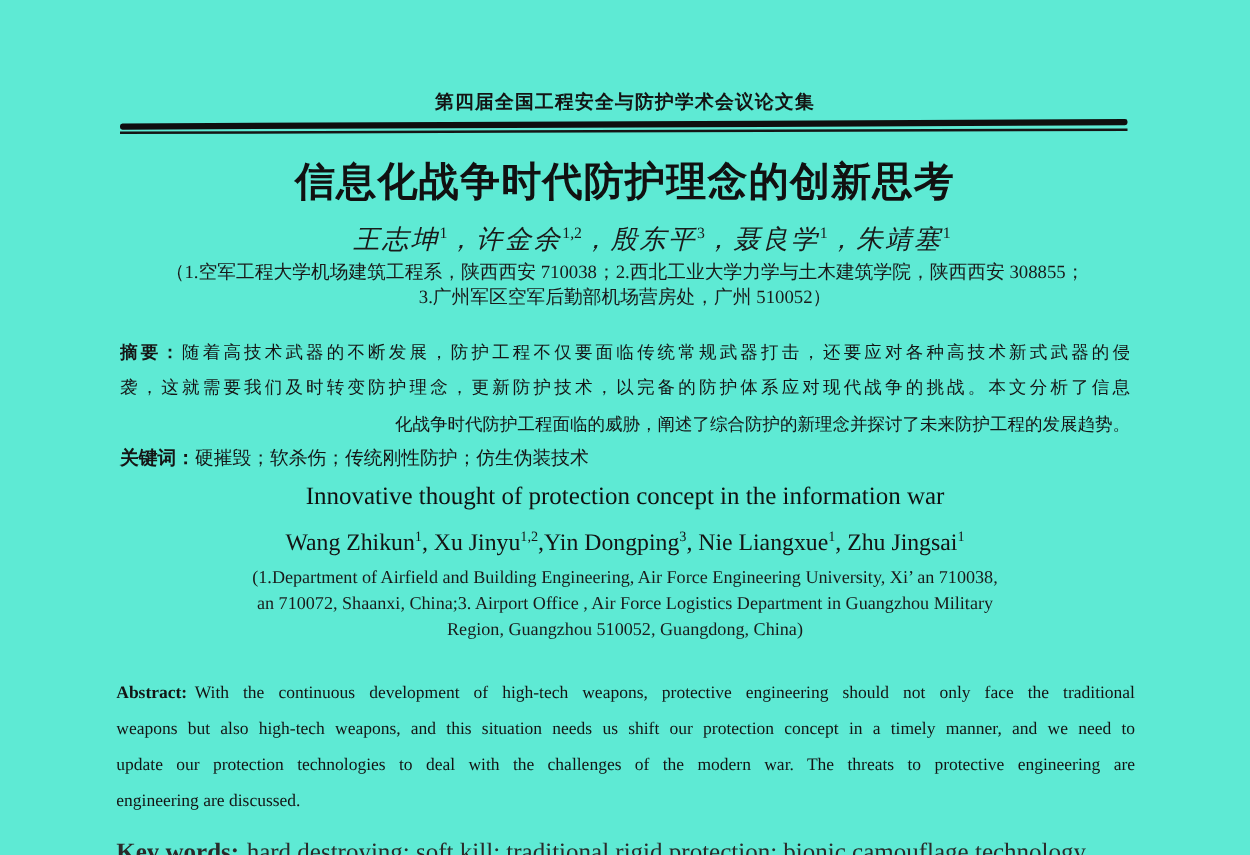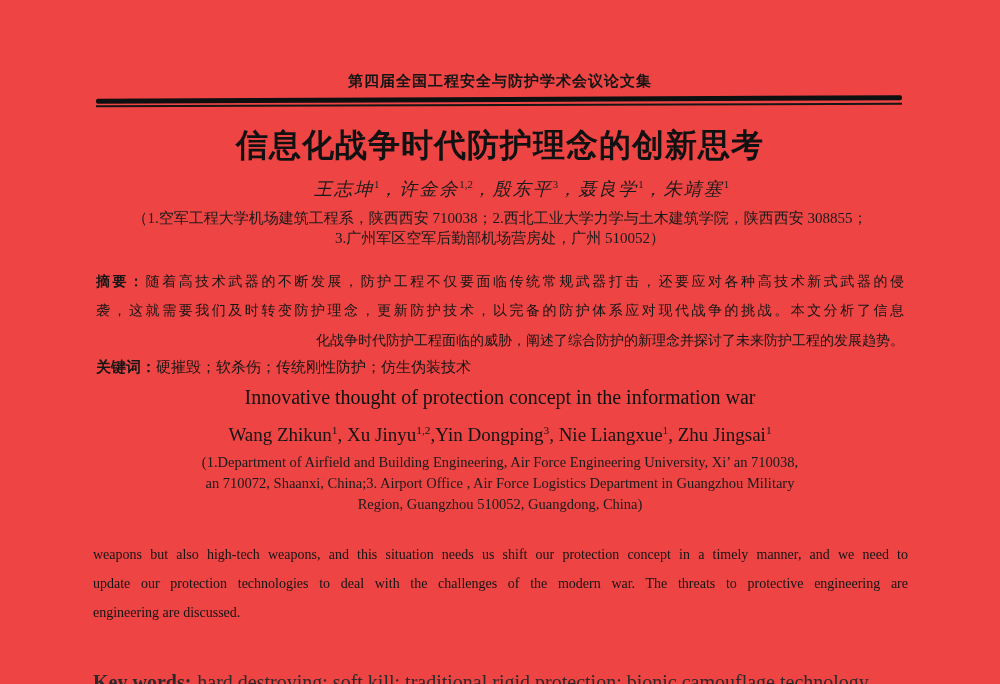--- a/index.html
+++ b/index.html
@@ -2,21 +2,21 @@
 <html><head>
 <meta charset="utf-8">
 <style>
   html, body {
     margin: 0; padding: 0;
     background: #ffffff;
   }
   .page {
     position: relative;
     width: 1000px; height: 684px;
-    background: #ef4444;
+    background: #5eead4;
     overflow: hidden;
     color: #161616;
     font-family: "Liberation Serif", serif;
   }
   .centered { left: 0; right: 0; text-align: center; }
   .abs { position: absolute; }
 
   
   .running-head {
     top: 72px;
@@ -42,21 +42,21 @@
     top: 124px;
     margin: 0;
     font-family: "Liberation Sans", sans-serif;
     font-weight: 700;
     font-size: 32px;
     letter-spacing: 1px;
     color: #111;
   }
   .cn-authors {
     top: 177px;
-    font-size: 18px;
+    font-size: 21px;
     font-style: italic;
     letter-spacing: 2px;
     color: #1a1a1a;
     padding-left: 43px;
   }
   .cn-authors sup, .en-authors sup {
     font-size: 60%;
     font-style: normal;
     line-height: 0;
     letter-spacing: 0;
@@ -171,20 +171,21 @@
 
   <div class="abs centered en-authors"><span><span>Wang Zhikun</span><sup>1</sup><span>, </span></span><span><span>Xu Jinyu</span><sup>1,2</sup><span>,</span></span><span><span>Yin Dongping</span><sup>3</sup><span>, </span></span><span><span>Nie Liangxue</span><sup>1</sup><span>, </span></span><span><span>Zhu Jingsai</span><sup>1</sup><span></span></span></div>
 
   <div class="abs centered en-affil">
     <div>(1.Department of Airfield and Building Engineering, Air Force Engineering University, Xi’ an 710038,</div>
     <div>an 710072, Shaanxi, China;3. Airport Office , Air Force Logistics Department in Guangzhou Military</div>
     <div>Region, Guangzhou 510052, Guangdong, China)</div>
   </div>
 
   <div class="abs en-abstract">
+    <div class="ejline"><b class="enlbl">Abstract:</b><span>With the continuous development of high-tech weapons, protective engineering should not only face the traditional</span></div>
     <div class="ejline"><span>weapons but also high-tech weapons, and this situation needs us shift our protection concept in a timely manner, and we need to</span></div>
     <div class="ejline"><span>update our protection technologies to deal with the challenges of the modern war. The threats to protective engineering are</span></div>
     <div class="elline"><span>engineering are discussed.</span></div>
   </div>
 
   <div class="abs cut-line">
     <b class="enlbl">Key words:</b><span>hard destroying; soft kill; traditional rigid protection; bionic camouflage technology</span>
   </div>
 
 </div>

